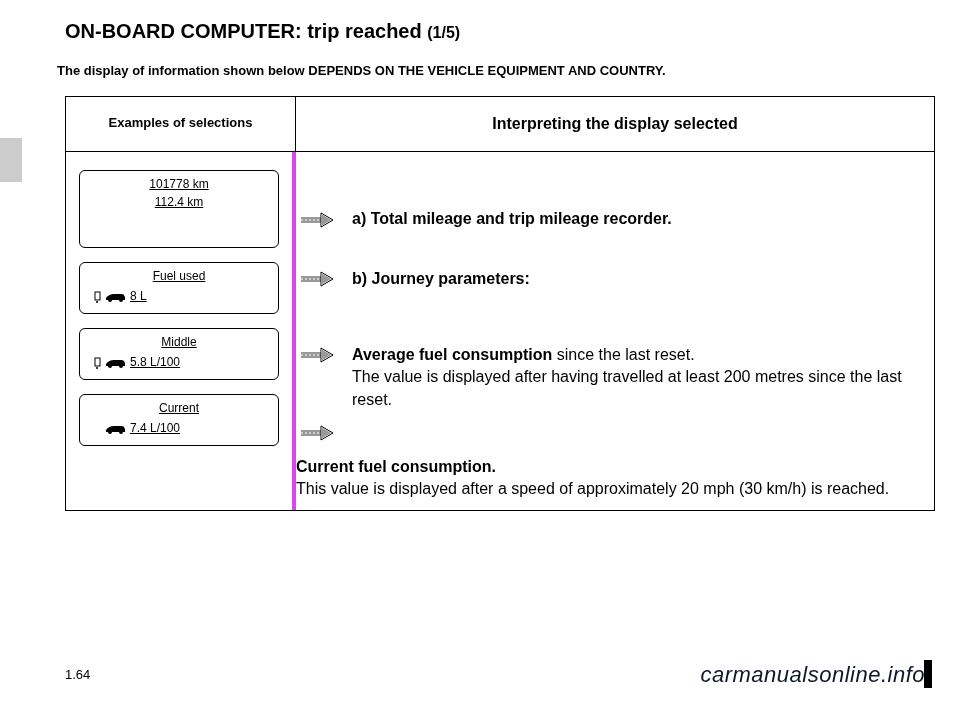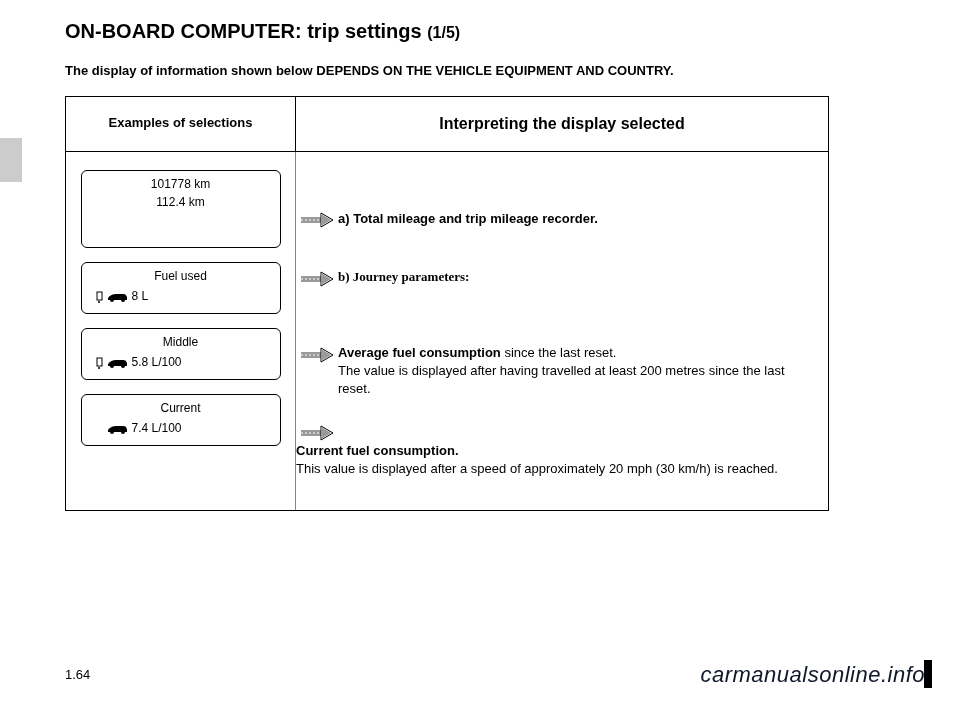--- a/index.html
+++ b/index.html
@@ -28,34 +28,34 @@
       margin-left: 35px;
       margin-bottom: 20px;
     }
     .title-line .sub {
       font-size: 16px;
       font-weight: bold;
     }
     .subtitle {
       font-weight: bold;
       font-size: 13px;
-      margin-left: 35px;
+      margin-left: 27px;
       margin-bottom: 18px;
     }
     .side-tab {
       position: absolute;
       left: 0;
       top: 138px;
       width: 22px;
       height: 44px;
       background: #ccc;
     }
     .main-table {
       margin-left: 35px;
-      width: 764px;
+      width: 870px;
       border: 1px solid #000;
       border-collapse: collapse;
     }
     .header-row {
       display: flex;
       border-bottom: 1px solid #000;
     }
     .col-left {
       width: 230px;
       border-right: 1px solid #000;
@@ -69,25 +69,26 @@
       text-align: center;
       font-weight: bold;
       padding: 18px 8px;
       font-size: 16px;
     }
     .body-row {
       display: flex;
     }
     .body-left {
       width: 230px;
-      border-right: 1px solid #d946ef;
+      border-right: 4px solid #d946ef;
       padding: 18px 10px 18px 10px;
       display: flex;
       flex-direction: column;
       gap: 14px;
+      text-decoration: underline;
     }
     .display-box {
       border: 1px solid #000;
       border-radius: 6px;
       width: 200px;
       margin: 0 auto;
       padding: 6px 10px 10px 10px;
       font-size: 12px;
       min-height: 48px;
       position: relative;
@@ -119,21 +120,22 @@
     }
     .body-right {
       flex: 1;
       padding: 18px 12px 18px 0;
       display: flex;
       flex-direction: column;
     }
     .entry {
       display: flex;
       align-items: flex-start;
-      font-size: 13px;
+      gap: 14px;
+      font-size: 16px;
       line-height: 1.4;
     }
     .arrow-col {
       width: 42px;
       flex-shrink: 0;
       display: flex;
       justify-content: center;
       padding-top: 2px;
     }
     .text-col {
@@ -172,21 +174,21 @@
       display: block;
     }
   </style>
 </head>
 <body>
 
 <div class="page">
   <div class="side-tab"></div>
 
   <h1 class="title-line">
-    <span>ON-BOARD COMPUTER: trip settings</span>
+    <span>ON-BOARD COMPUTER: trip reached</span>
     <span class="sub">(1/5)</span>
   </h1>
 
   <p class="subtitle">The display of information shown below DEPENDS ON THE VEHICLE EQUIPMENT AND COUNTRY.</p>
 
   <div class="main-table">
     <div class="header-row">
       <div class="col-left">Examples of selections</div>
       <div class="col-right">Interpreting the display selected</div>
     </div>
@@ -256,21 +258,21 @@
               <path d="M2 9 L24 9" stroke="#fff" stroke-width="1" stroke-dasharray="2,2"></path>
               <path d="M22 2 L34 9 L22 16 Z" fill="none" stroke="#000" stroke-width="1"></path>
               <path d="M22 3 L32 9 L22 15 Z" fill="#999"></path>
             </svg>
           </div>
           <div class="text-col">
             <span class="bold">a) Total mileage and trip mileage recorder.</span>
           </div>
         </div>
 
-        <div class="entry" style="height:76px;font-family:Liberation Serif, serif;">
+        <div class="entry" style="height:76px;">
           <div class="arrow-col">
             <svg width="36" height="18" viewBox="0 0 36 18">
               <path d="M2 9 L24 9" stroke="#999" stroke-width="6"></path>
               <path d="M2 9 L24 9" stroke="#fff" stroke-width="1" stroke-dasharray="2,2"></path>
               <path d="M22 2 L34 9 L22 16 Z" fill="none" stroke="#000" stroke-width="1"></path>
               <path d="M22 3 L32 9 L22 15 Z" fill="#999"></path>
             </svg>
           </div>
           <div class="text-col">
             <div class="bold">b) Journey parameters:</div>

